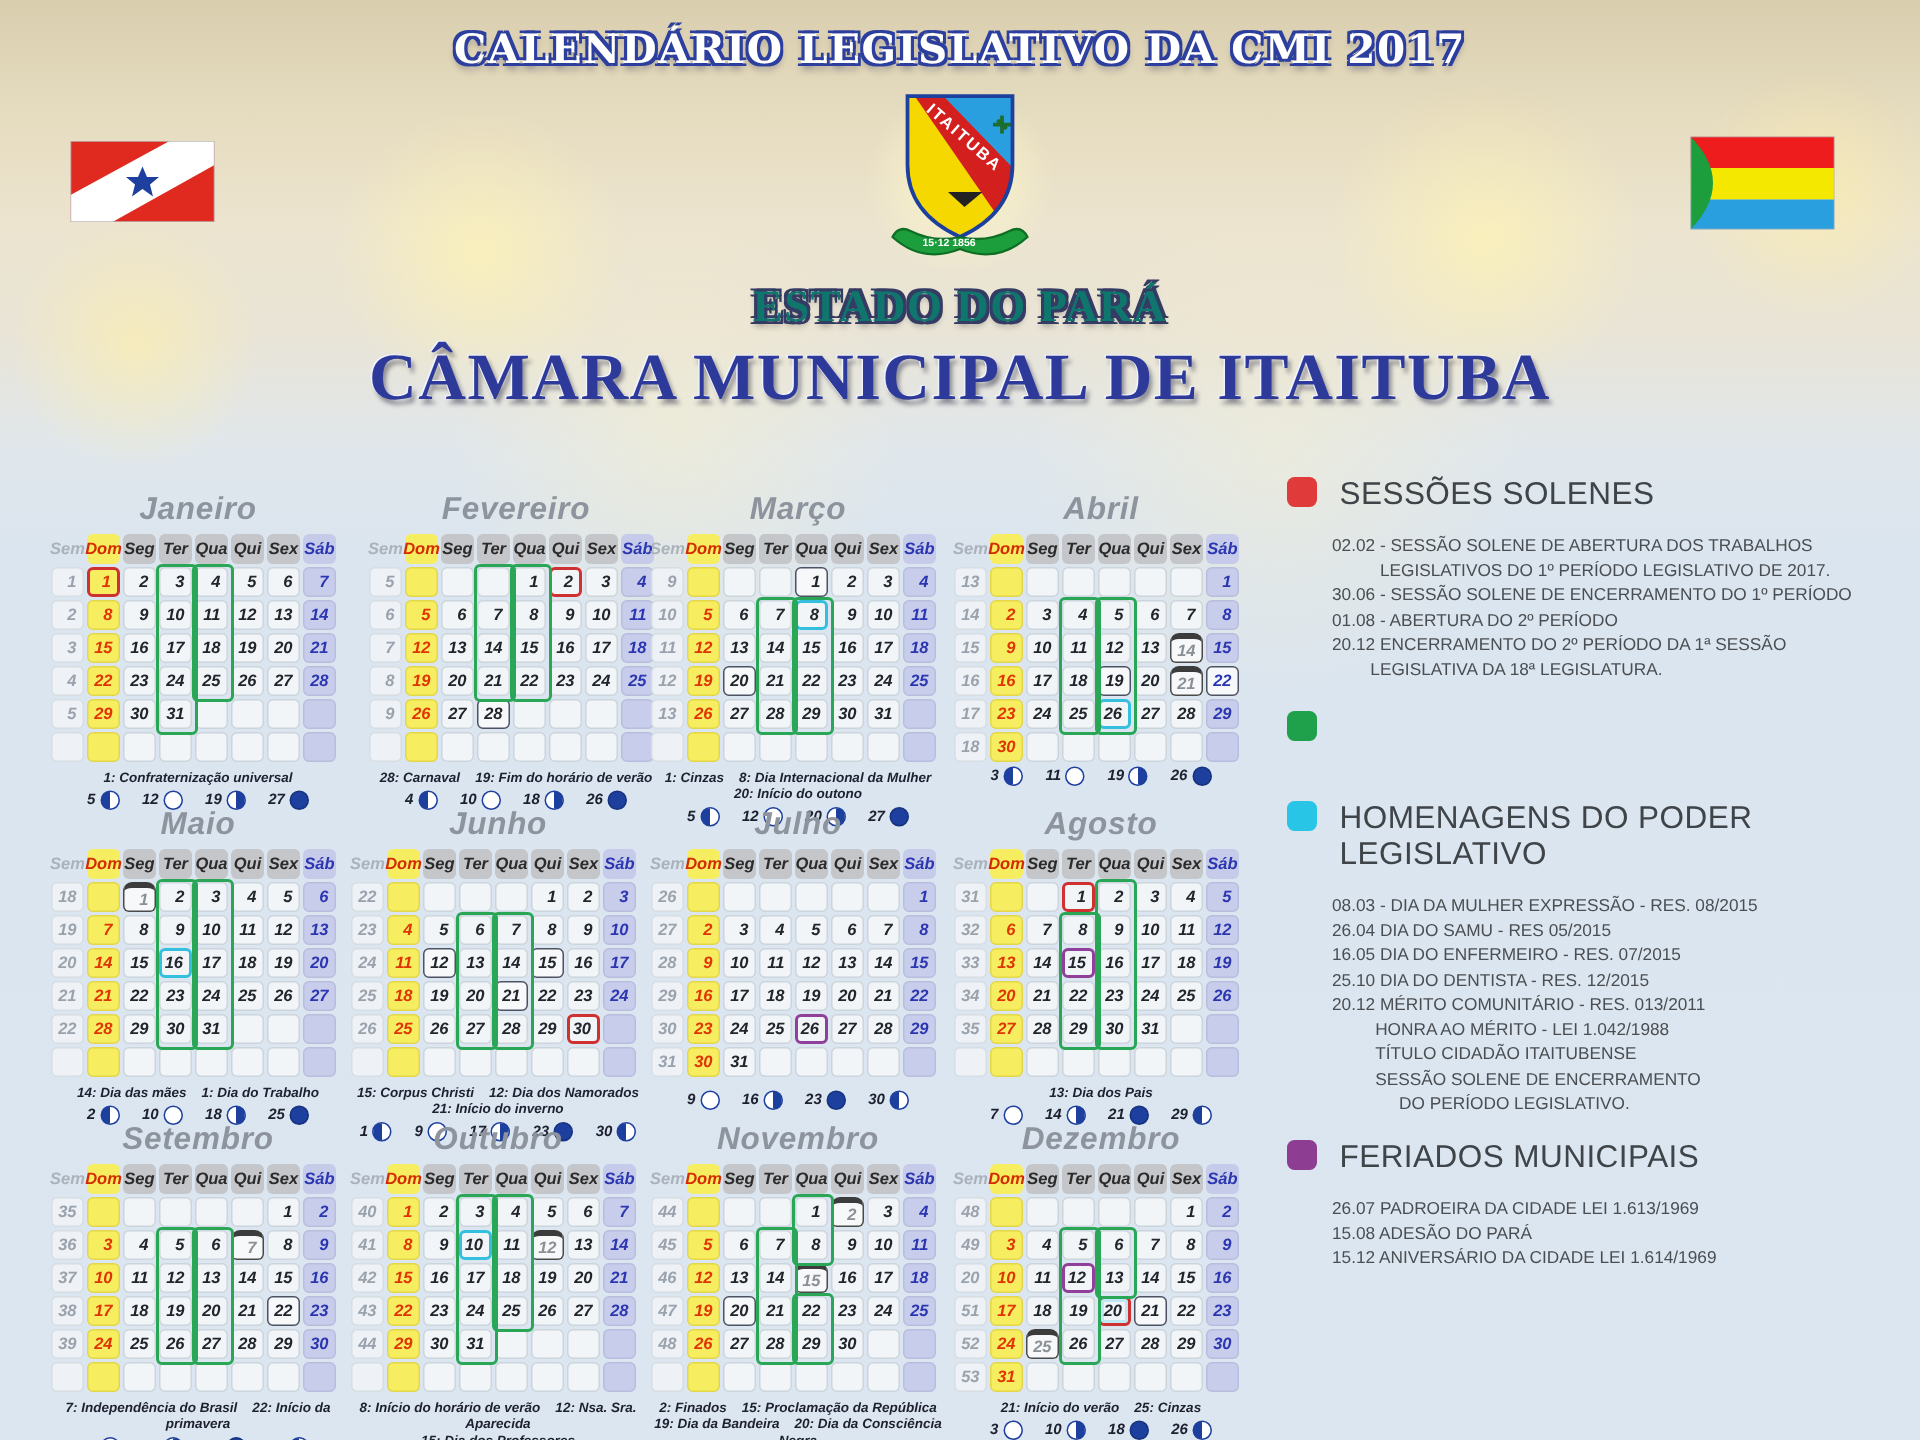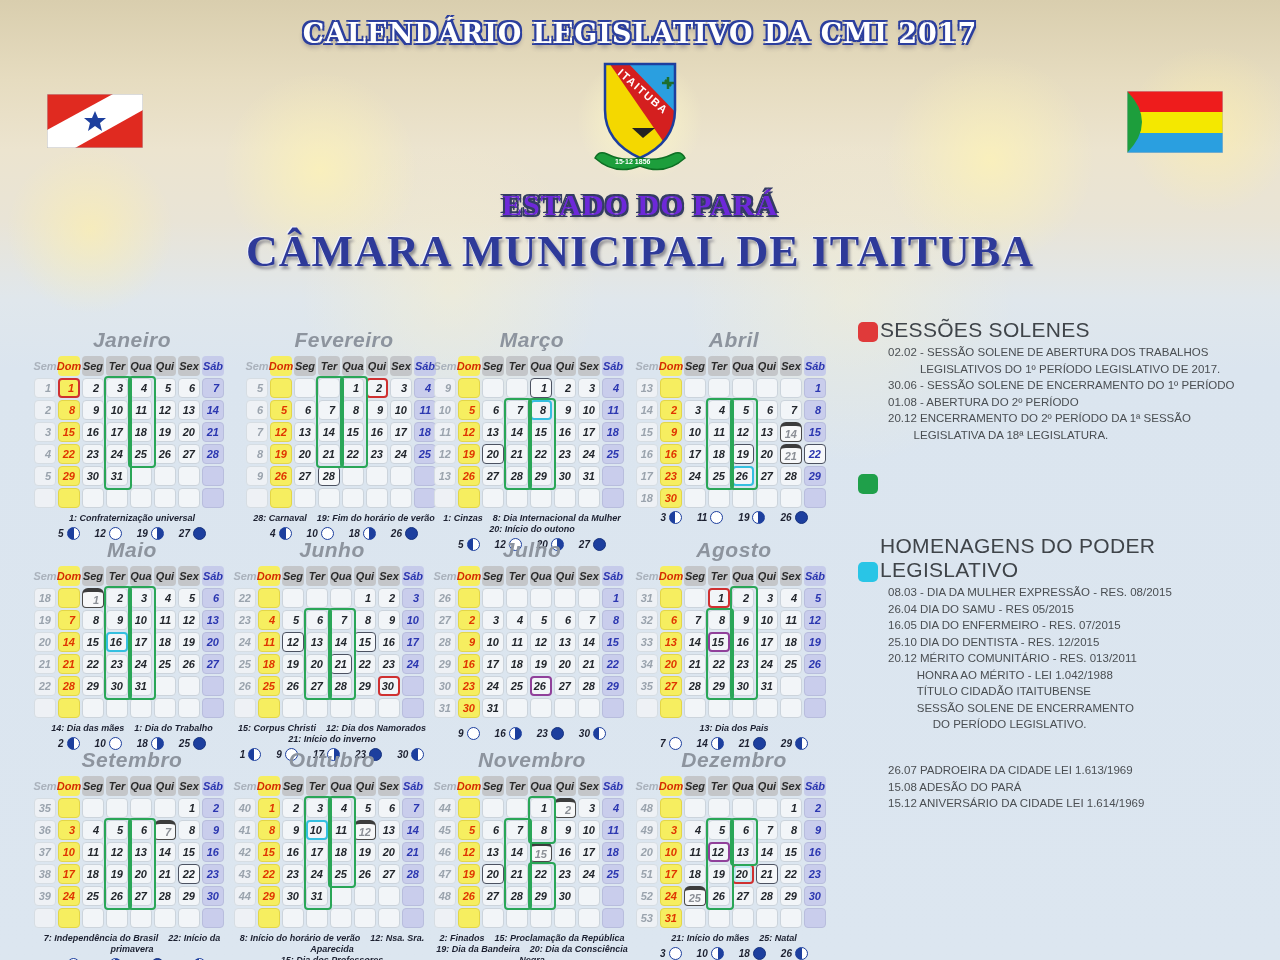--- a/index.html
+++ b/index.html
@@ -15,21 +15,21 @@
       radial-gradient(circle 120px at 1210px 130px,rgba(255,240,170,.6),rgba(255,240,170,0) 70%),
       radial-gradient(circle 200px at 450px 290px,rgba(250,240,200,.45),rgba(250,240,200,0) 75%),
       radial-gradient(circle 220px at 850px 300px,rgba(250,240,200,.4),rgba(250,240,200,0) 75%);}
   .abs{position:absolute;}
 
   
   #top-title{left:0;right:0;top:18px;text-align:center;font-size:27px;font-weight:bold;
     letter-spacing:1px;color:#fff;font-family:"DejaVu Serif","Liberation Serif",serif;
     text-shadow:-2px -2px 0 #2c3f9e,2px -2px 0 #2c3f9e,-2px 2px 0 #2c3f9e,2px 2px 0 #2c3f9e,0 4px 5px rgba(40,40,80,.45);}
   #estado-label{left:0;right:0;top:188px;text-align:center;font-size:30px;font-weight:bold;
-    color:#6d28d9;font-family:"Liberation Serif","DejaVu Serif",serif;letter-spacing:1px;
+    color:#0f766e;font-family:"Liberation Serif","DejaVu Serif",serif;letter-spacing:1px;
     text-shadow:-2px -2px 0 #343c63,2px -2px 0 #343c63,-2px 2px 0 #343c63,2px 2px 0 #343c63,0 3px 4px rgba(0,0,0,.35);}
   #main-title{left:0;right:0;top:226px;text-align:center;font-size:44px;font-weight:bold;
     color:#2e3a99;font-family:"Liberation Serif","DejaVu Serif",serif;letter-spacing:1px;
     text-shadow:-1px -1px 0 #f0f3ff,2px 3px 3px rgba(70,70,90,.55);}
 
   
   .month{position:absolute;width:196px;font-style:italic;}
   .mtitle{text-align:center;font-size:21px;font-weight:bold;color:#8d949e;margin-bottom:4px;letter-spacing:.5px;}
   .mgrid{position:relative;display:grid;grid-template-columns:repeat(8,22px);grid-auto-rows:20px;gap:2px;text-align:center;}
   .hc,.cell{box-sizing:border-box;border-radius:4px;font-size:11px;font-weight:bold;
@@ -58,24 +58,24 @@
     vertical-align:middle;margin-left:3px;}
   .moon.full{background:#fff;}
   .moon.new{background:#1d3f9e;border-color:#16327e;}
   .moon.first{background:linear-gradient(90deg,#1d3f9e 50%,#fff 50%);}
   .moon.last{background:linear-gradient(90deg,#fff 50%,#1d3f9e 50%);}
   .moon-item{display:flex;align-items:center;}
 
   
   #legend{position:absolute;left:858px;top:318px;width:414px;}
   .leg-section{position:absolute;left:0;width:100%;}
-  .leg-head{display:flex;align-items:flex-end;gap:2px;}
+  .leg-head{display:flex;align-items:flex-start;gap:15px;}
   .leg-swatch{width:20px;height:20px;border-radius:5px;flex:0 0 auto;}
   .leg-title{font-size:21px;color:#3f4449;letter-spacing:.3px;}
-  .leg-lines{margin-left:30px;margin-top:2px;font-size:11.5px;color:#4a4e52;
+  .leg-lines{margin-left:30px;margin-top:14px;font-size:11.5px;color:#4a4e52;
     line-height:16.5px;white-space:pre-wrap;}
 
   
   #flag-para{left:47px;top:94px;}
   #flag-itaituba{left:1127px;top:91px;}
   #crest{left:577px;top:58px;}
 </style>
 </head>
 <body>
 
@@ -1050,21 +1050,21 @@
         <div class="cell dom">31</div>
         <div class="cell"></div>
         <div class="cell"></div>
         <div class="cell"></div>
         <div class="cell"></div>
         <div class="cell"></div>
         <div class="cell sab"></div>
         <div class="greenbox" style="left: 70px; top: 42px; width: 24px; height: 88px;"></div>
         <div class="greenbox" style="left: 94px; top: 42px; width: 24px; height: 44px;"></div>
       </div>
-      <div class="mnotes"><div class="">21: Início do mães    25: Natal</div></div>
+      <div class="mnotes"><div class="">21: Início do verão    25: Cinzas</div></div>
       <div class="moons">
         <div class="moon-item">
           <div class="">3</div>
           <div class="moon full"></div>
         </div>
         <div class="moon-item">
           <div class="">10</div>
           <div class="moon last"></div>
         </div>
         <div class="moon-item">
@@ -1106,17 +1106,21 @@
 26.04 DIA DO SAMU - RES 05/2015
 16.05 DIA DO ENFERMEIRO - RES. 07/2015
 25.10 DIA DO DENTISTA - RES. 12/2015
 20.12 MÉRITO COMUNITÁRIO - RES. 013/2011
          HONRA AO MÉRITO - LEI 1.042/1988
          TÍTULO CIDADÃO ITAITUBENSE
          SESSÃO SOLENE DE ENCERRAMENTO
               DO PERÍODO LEGISLATIVO.</div>
   </div>
   <div class="leg-section" style="top:442px">
+    <div class="leg-head">
+      <div class="leg-swatch" style="background: rgb(141, 61, 146);"></div>
+      <div class="leg-title">FERIADOS MUNICIPAIS</div>
+    </div>
     <div class="leg-lines">26.07 PADROEIRA DA CIDADE LEI 1.613/1969
 15.08 ADESÃO DO PARÁ
 15.12 ANIVERSÁRIO DA CIDADE LEI 1.614/1969</div>
   </div>
 </div>
 
 </body></html>

